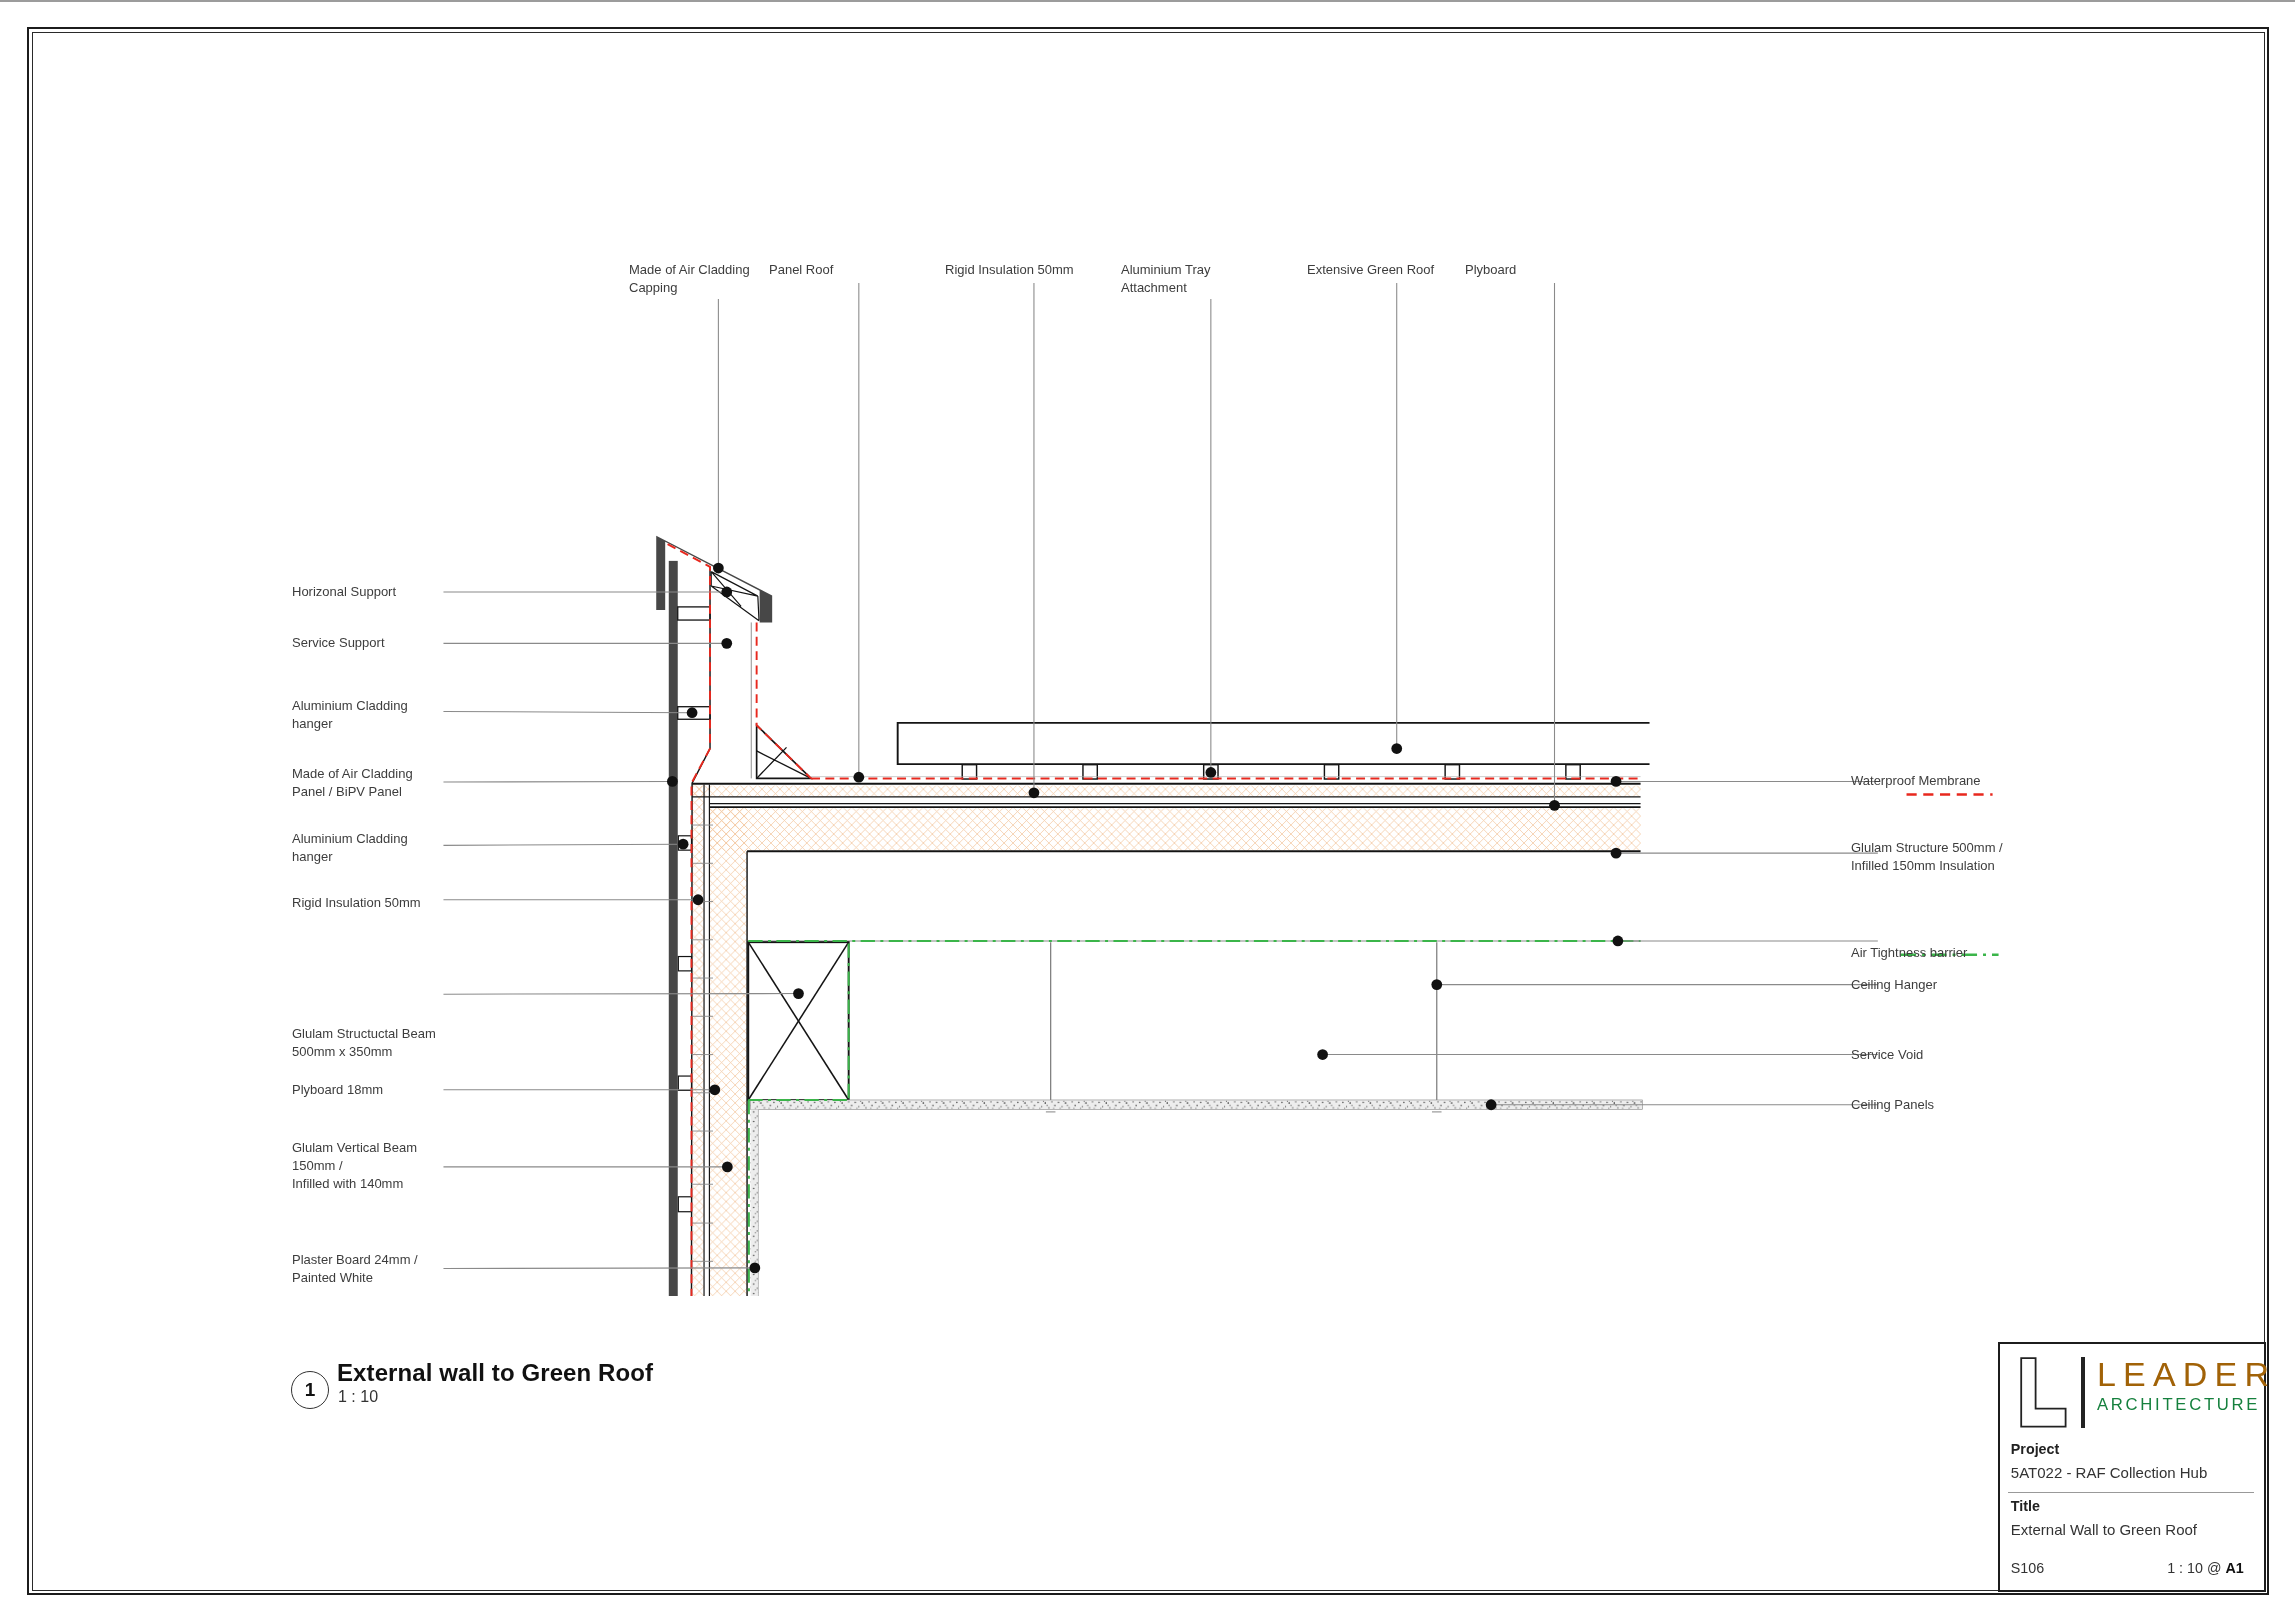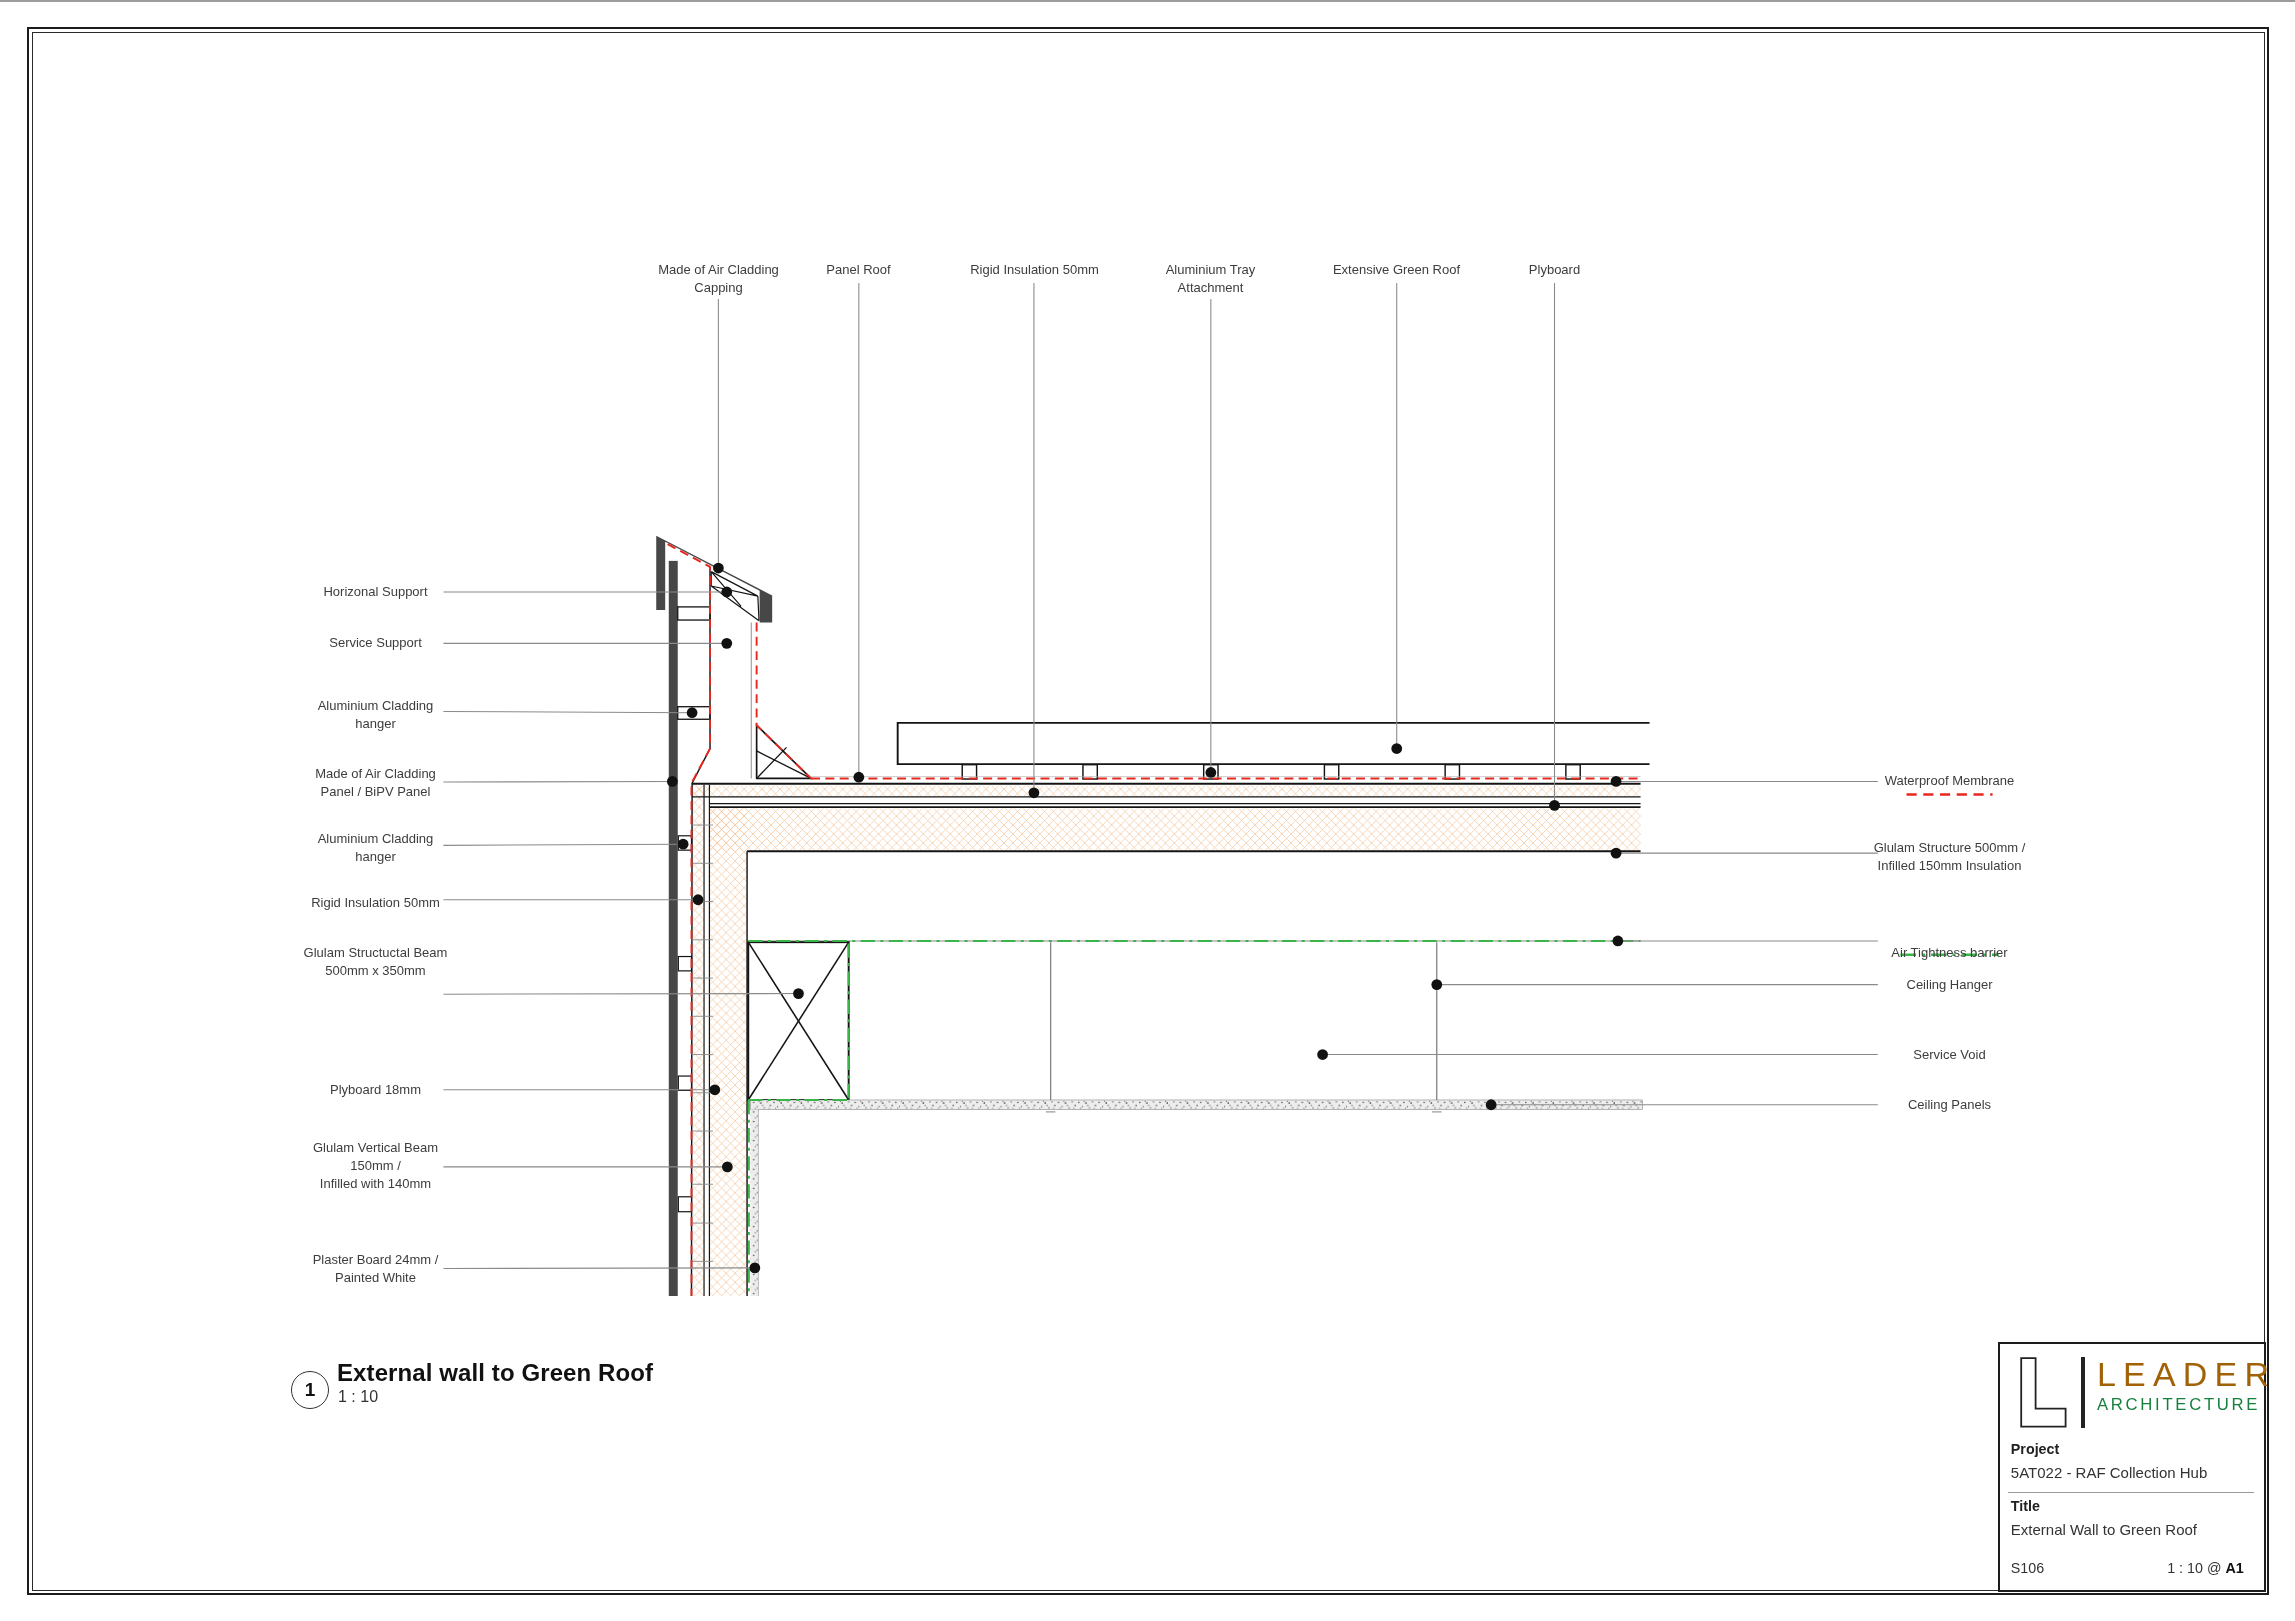--- a/index.html
+++ b/index.html
@@ -9,21 +9,21 @@
     background:#ffffff;
     font-family:"Liberation Sans","DejaVu Sans",sans-serif;
     overflow:hidden;
   }
   .top-edge{position:absolute;left:0;top:0;width:2295px;height:1.8px;background:#9c9c9c;}
   .page-frame{position:absolute;left:27px;top:27px;width:2238px;height:1564px;border:2.4px solid #1c1c1c;}
   .page-frame-inner{position:absolute;left:32px;top:32px;width:2231px;height:1557px;border:0.9px solid #2a2a2a;}
   svg.drawing{position:absolute;left:0;top:0;}
 
   
-  .co{position:absolute;color:#3d3d3d;font-size:13px;line-height:18px;text-align:center;white-space:pre-line;}
+  .co{position:absolute;color:#3d3d3d;font-size:13px;line-height:18px;white-space:pre-line;}
   .co-top{width:179px;}
   .co-left{width:167px;}
   .co-right{width:197px;}
 
   
   .view-circle{position:absolute;left:291px;top:1371px;width:36px;height:36px;border:1.5px solid #333;border-radius:50%;
     display:flex;align-items:center;justify-content:center;font-size:19px;font-weight:bold;color:#111;}
   .view-title{position:absolute;left:337px;top:1359px;font-size:24px;font-weight:bold;color:#111;letter-spacing:0.1px;}
   .view-scale{position:absolute;left:338px;top:1388px;font-size:16px;color:#333;}
 
@@ -231,21 +231,21 @@
 
   <div class="co co-left" style="left:292px;top:583px;">Horizonal Support</div>
   <div class="co co-left" style="left:292px;top:634px;">Service Support</div>
   <div class="co co-left" style="left:292px;top:697px;">Aluminium Cladding
 hanger</div>
   <div class="co co-left" style="left:292px;top:765px;">Made of Air Cladding
 Panel / BiPV Panel</div>
   <div class="co co-left" style="left:292px;top:830px;">Aluminium Cladding
 hanger</div>
   <div class="co co-left" style="left:292px;top:894px;">Rigid Insulation 50mm</div>
-  <div class="co co-left" style="left:292px;top:944px;">Glulam Structuctal Beam
+  <div class="co co-left" style="left:292px;top:1025px;">Glulam Structuctal Beam
 500mm x 350mm</div>
   <div class="co co-left" style="left:292px;top:1081px;">Plyboard 18mm</div>
   <div class="co co-left" style="left:292px;top:1139px;">Glulam Vertical Beam
 150mm /
 Infilled with 140mm</div>
   <div class="co co-left" style="left:292px;top:1251px;">Plaster Board 24mm /
 Painted White</div>
 
   <div class="co co-right" style="left:1851px;top:772px;">Waterproof Membrane</div>
   <div class="co co-right" style="left:1851px;top:839px;">Glulam Structure 500mm /

